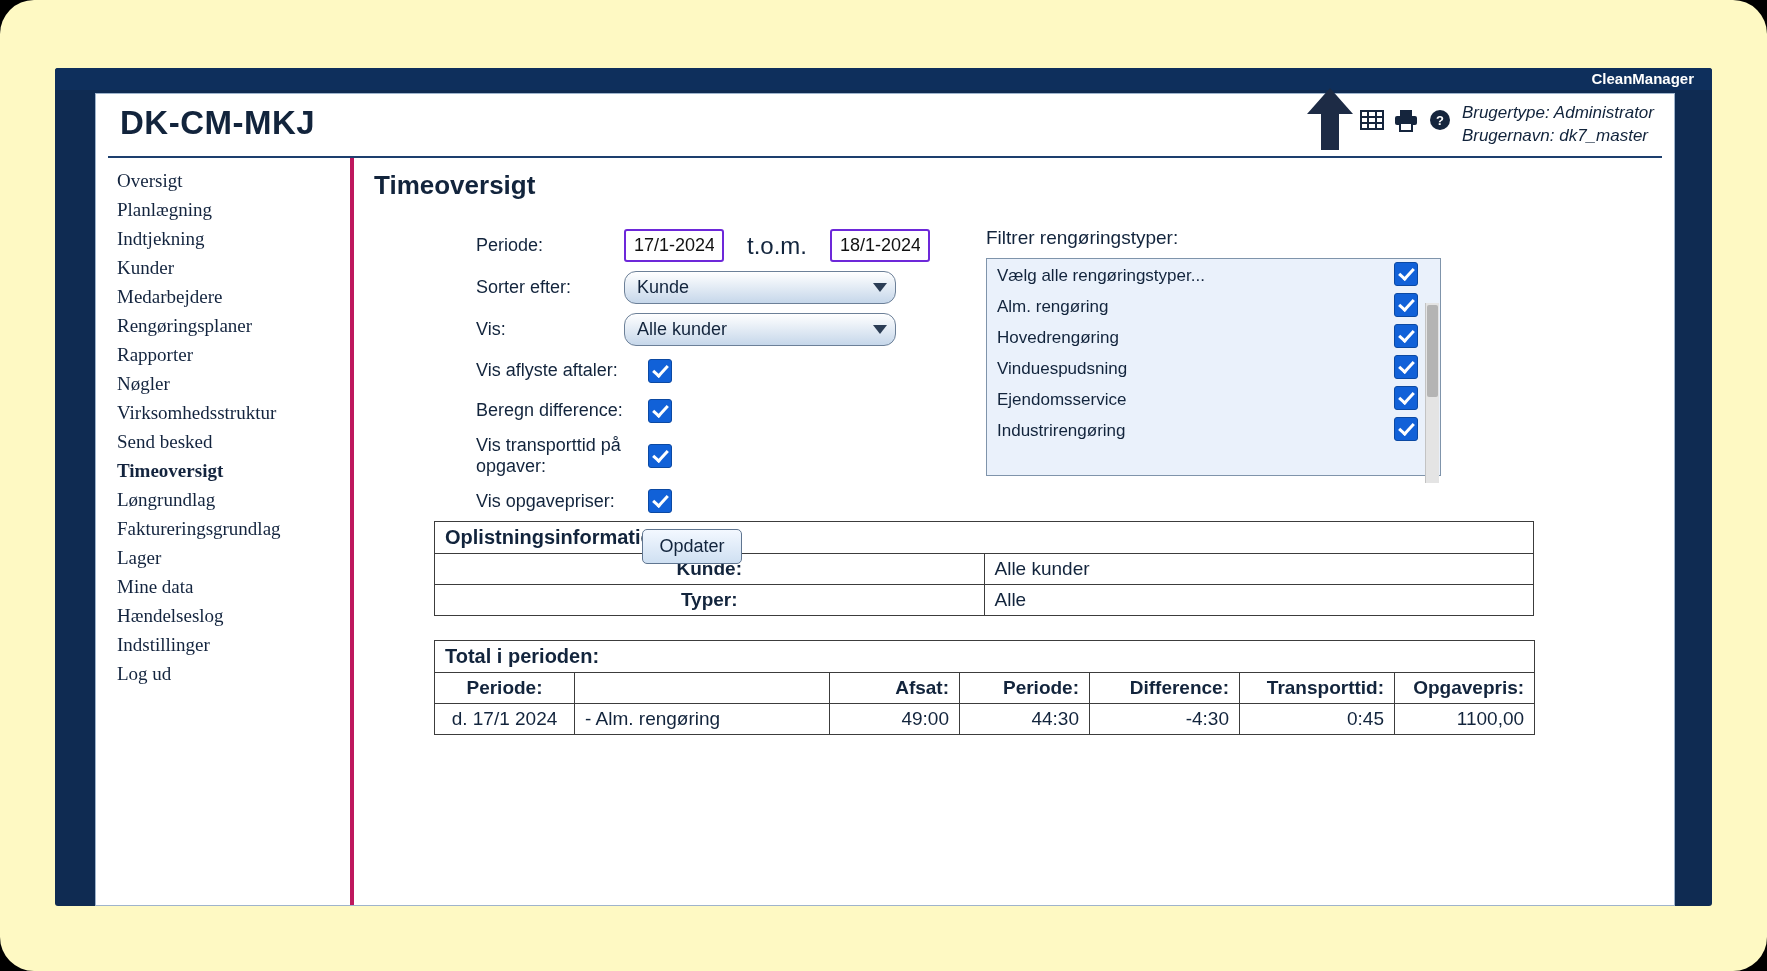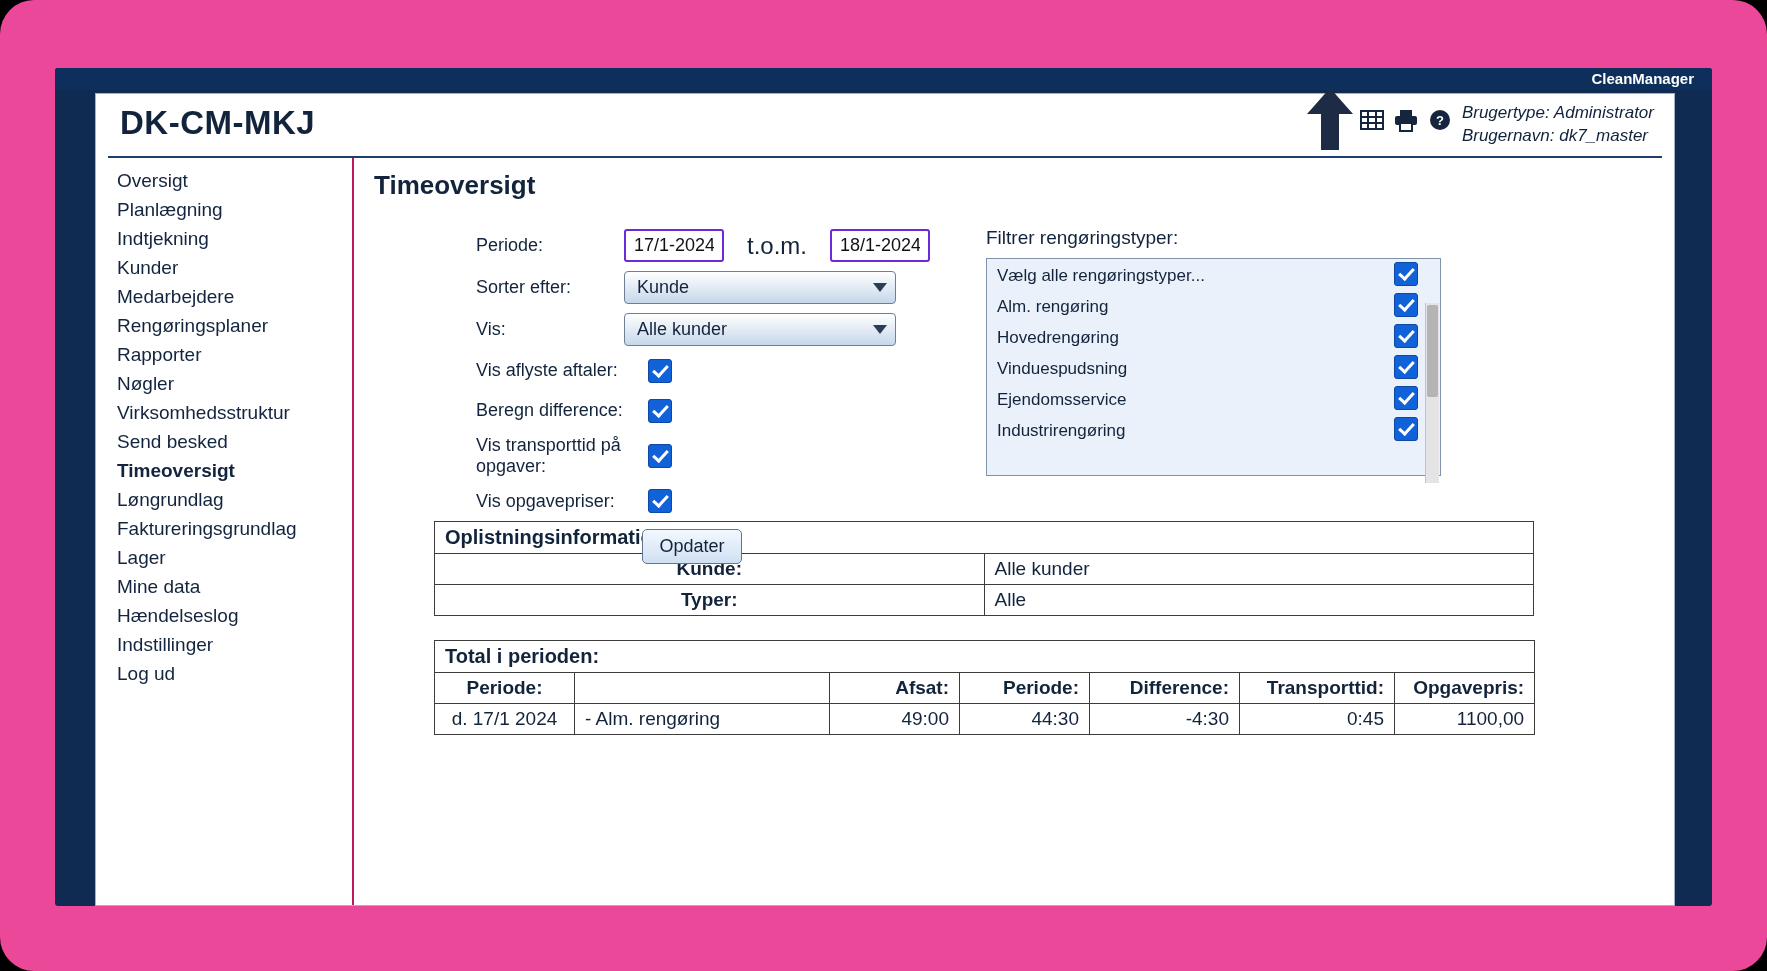--- a/index.html
+++ b/index.html
@@ -9,21 +9,21 @@
     width: 1767px;
     height: 971px;
     overflow: hidden;
     font-family: "Liberation Sans", sans-serif;
   }
 
   #screen {
     position: relative;
     width: 1767px;
     height: 971px;
-    background: #ec4899;
+    background: #fef9c3;
     border-radius: 34px;
   }
 
   
   .bezel {
     position: absolute;
     left: 55px;
     top: 68px;
     width: 1657px;
     height: 838px;
@@ -112,23 +112,24 @@
     pointer-events: none;
   }
 
   
   .body-wrap {
     display: flex;
     height: calc(100% - 64px);
   }
   .sidebar {
     width: 258px;
-    border-right: 2px solid #be185d;
+    border-right: 4px solid #be185d;
     padding: 9px 0 0 12px;
     box-sizing: border-box;
+    font-family: Liberation Serif, serif;
   }
   .nav-item {
     font-size: 19px;
     color: #13243e;
     padding: 3px 0 4px 9px;
     cursor: pointer;
     white-space: nowrap;
   }
   .nav-item.active { font-weight: bold; }
 
@@ -182,21 +183,21 @@
   }
   .tom {
     font-size: 24px;
     margin: 0 23px;
     color: #12243c;
   }
   .selectbox {
     width: 272px;
     height: 33px;
     border: 1px solid #6c8098;
-    border-radius: 4px;
+    border-radius: 12px;
     background: linear-gradient(#ffffff, #c6d7ea);
     font-size: 18px;
     color: #12243c;
     display: flex;
     align-items: center;
     padding: 0 8px 0 12px;
     box-sizing: border-box;
     justify-content: space-between;
     cursor: pointer;
   }

